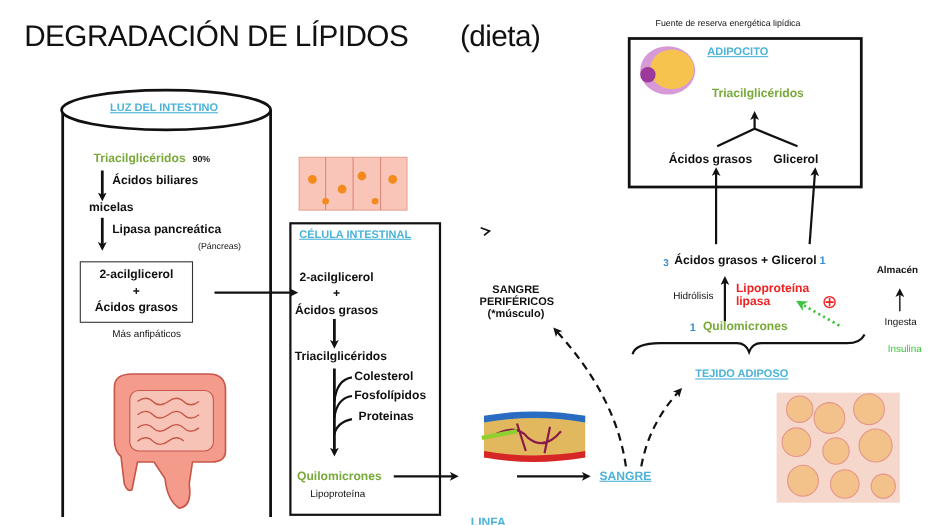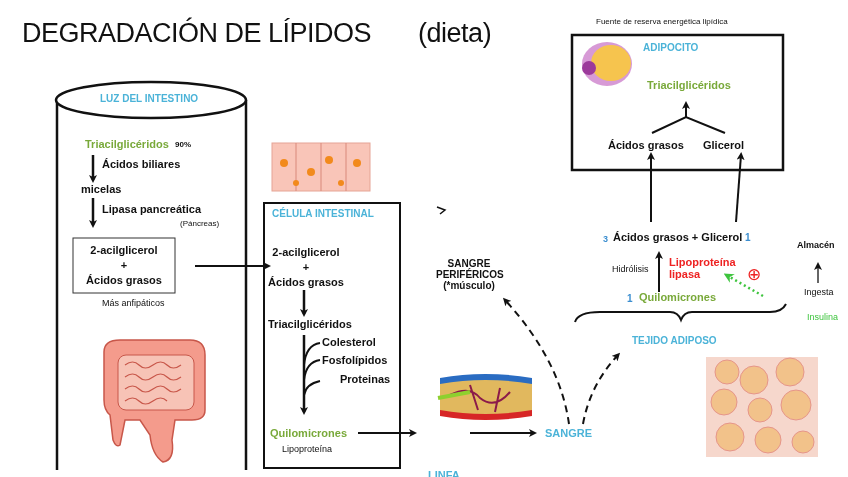--- a/index.html
+++ b/index.html
@@ -1,19 +1,19 @@
 <!DOCTYPE html>
 <html><head>
 <meta charset="utf-8">
 <style>
   html,body{margin:0;padding:0;background:#fff;}
   body{width:848px;height:477px;position:relative;overflow:hidden;font-family:"Liberation Sans",sans-serif;color:#111;}
   .abs{position:absolute;white-space:nowrap;}
   .b{font-weight:bold;}
-  .blue{color:#4bb3d8;}
+  .blue{color:#4bb3d8;text-decoration:underline;}
   .green{color:#79a93a;}
   .red{color:#ee2222;}
   .num{color:#3b8ed0;}
   #title{left:22px;top:18px;font-size:27px;letter-spacing:-0.5px;}
   #title .light{font-weight:normal;margin-left:40px;}
   svg#lines{position:absolute;left:0;top:0;width:848px;height:477px;}
   .s11{font-size:11px;}
   .s10{font-size:10px;}
   .s9{font-size:9px;}
   .s8{font-size:8px;}
@@ -140,21 +140,21 @@
 
 <div class="abs b blue s10" style="left:272px;top:208px;">CÉLULA INTESTINAL</div>
 <div class="abs b s11 c" style="left:266px;top:245px;width:80px;line-height:15px;">
   <div>2-acilglicerol</div>
   <div>+</div>
   <div>Ácidos grasos</div>
 </div>
 <div class="abs b s11" style="left:268px;top:318px;">Triacilglicéridos</div>
 <div class="abs b s11" style="left:322px;top:336px;">Colesterol</div>
 <div class="abs b s11" style="left:322px;top:354px;">Fosfolípidos</div>
-<div class="abs b s11" style="left:326px;top:373px;padding-left:14px;">Proteinas</div>
+<div class="abs b s11" style="left:312px;top:373px;padding-left:14px;">Proteinas</div>
 <div class="abs b green s11" style="left:270px;top:427px;">Quilomicrones</div>
 <div class="abs s9" style="left:282px;top:444px;">Lipoproteína</div>
 
 <div class="abs b blue s11" style="left:428px;top:427px;margin-top:42px;">LINFA</div>
 <div class="abs b blue s11" style="left:545px;top:427px;">SANGRE</div>
 
 <div class="abs b s10 c" style="left:436px;top:258px;width:66px;line-height:11px;">
   <div>SANGRE</div>
   <div>PERIFÉRICOS</div>
   <div>(*músculo)</div>

